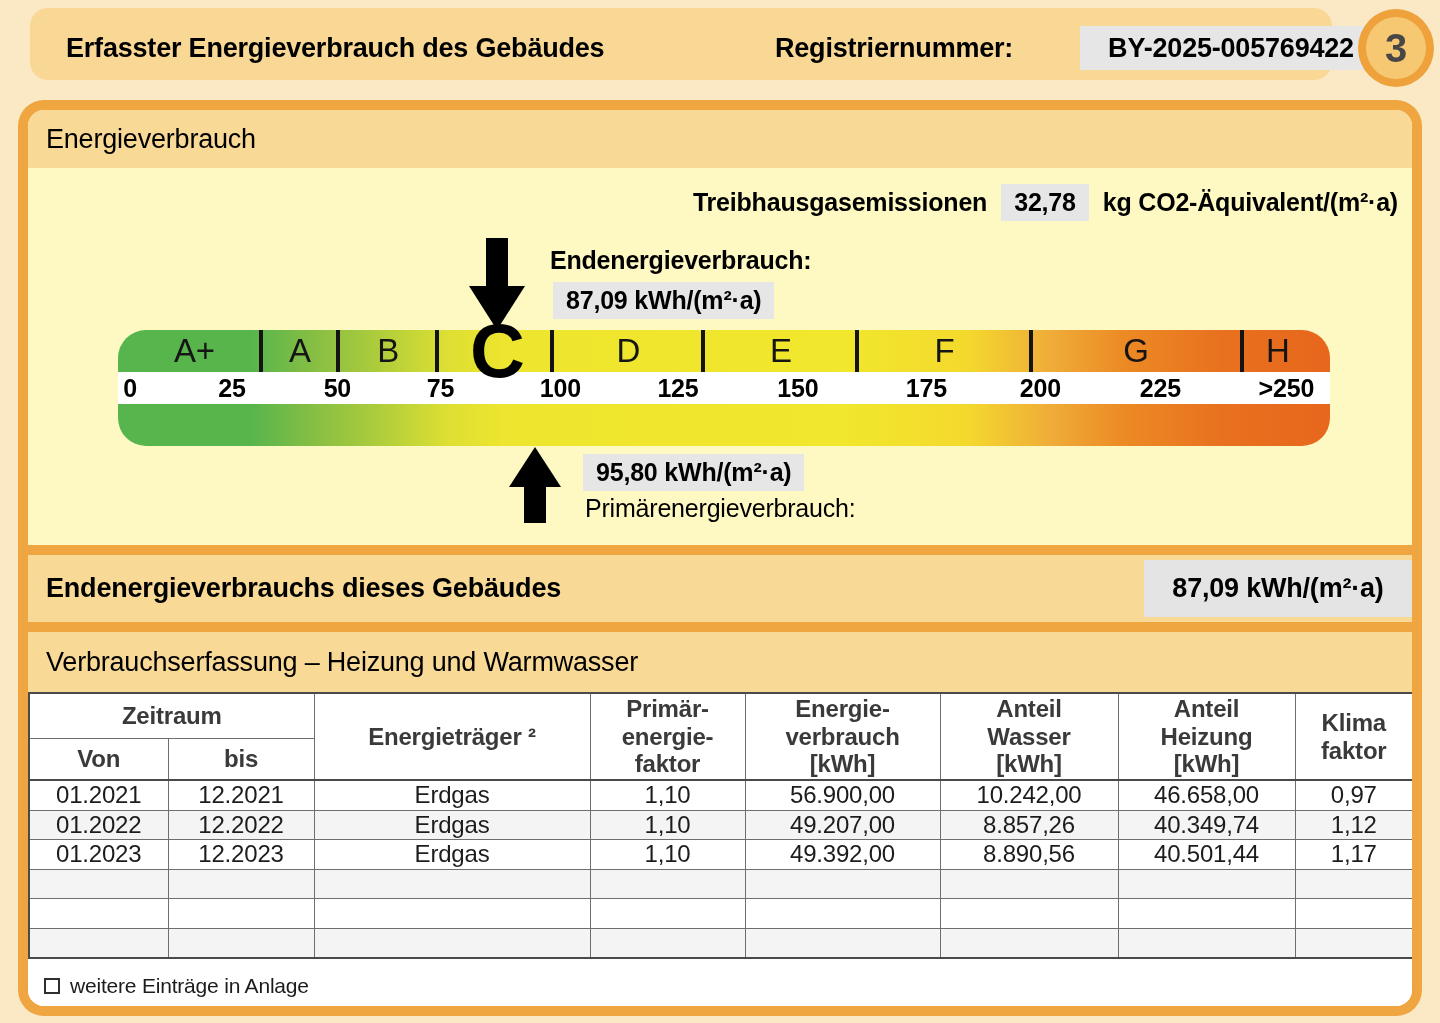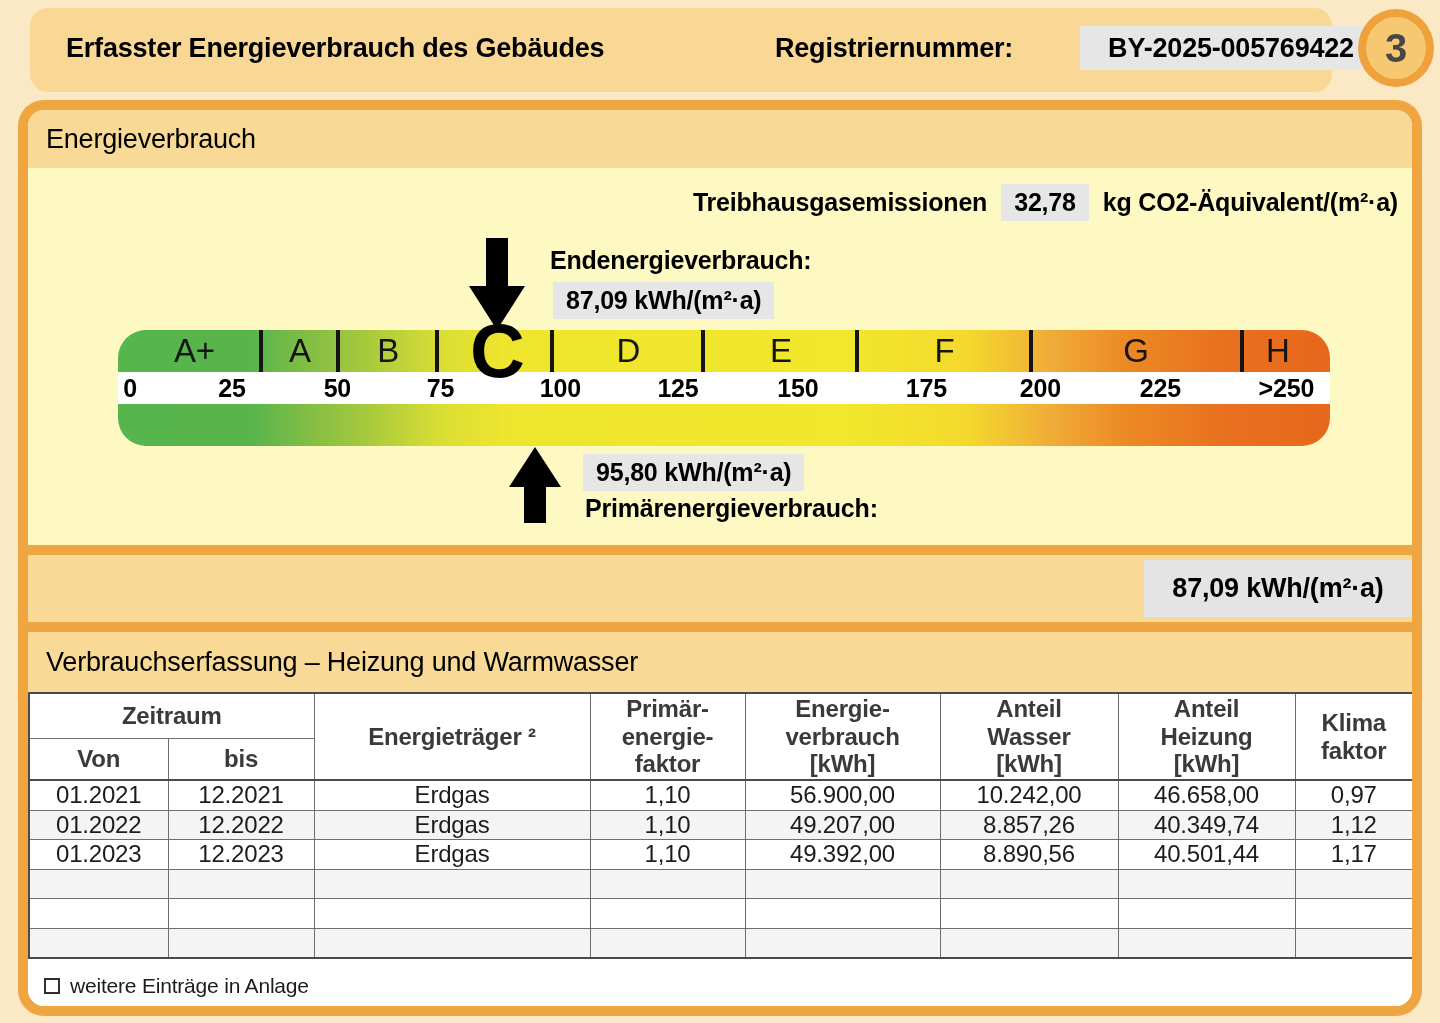--- a/index.html
+++ b/index.html
@@ -6,21 +6,21 @@
   body {
     width:1440px; height:1023px;
     background:#FBE8C5;
     position:relative; overflow:hidden;
     font-family:"Liberation Sans","DejaVu Sans",sans-serif;
     color:#000;
     letter-spacing:-0.2px;
   }
   
   .page-header {
-    position:absolute; left:30px; top:8px; width:1302px; height:84px;
+    position:absolute; left:30px; top:8px; width:1302px; height:72px;
     background:#F8D894; border-radius:18px;
   }
   .ph-title { position:absolute; left:36px; top:0; line-height:80px; font-size:27px; font-weight:700; }
   .ph-reg-label { position:absolute; left:745px; top:0; line-height:80px; font-size:27px; font-weight:700; }
   .ph-reg-box {
     position:absolute; left:1050px; top:18px; width:302px; height:44px;
     background:#E6E6E6; display:flex; align-items:center; justify-content:center;
     font-size:27px; font-weight:700;
   }
   .page-num {
@@ -57,21 +57,21 @@
   .band3 { top:522px; height:60px; }
   .band3 .band-title { line-height:60px; top:0; }
   
   .content1 { position:absolute; left:0; top:58px; width:1384px; height:377px; background:#fef9c3; }
   .ghg-line { position:absolute; top:16px; right:14px; display:flex; align-items:center; gap:14px; }
   .ghg-label, .ghg-unit { font-size:25px; font-weight:700; }
   .graybox { background:#E6E6E6; font-size:25px; font-weight:700; padding:4px 13px; }
   .end-label   { position:absolute; left:522px; top:78px;  font-size:25px; font-weight:700; }
   .end-box     { position:absolute; left:525px; top:114px; }
   .primary-box   { position:absolute; left:555px; top:286px; }
-  .primary-label { position:absolute; left:557px; top:326px; font-size:25px; font-weight:700; }
+  .primary-label { position:absolute; left:557px; top:326px; font-size:25px; font-weight:400; }
   .scale { position:absolute; left:90px; top:162px; width:1212px; height:117px; }
   .scale-bar {
     position:absolute; left:0; width:1212px; height:42px;
     background:linear-gradient(90deg,
       #56B54C 0%, #58B54C 11%, #85BE44 16%, #AACB3C 21%, #DCDF33 27%,
       #EEE52E 32%, #F1E72C 60%, #F4D92D 70%, #EFAC38 77%, #EC8A24 83%,
       #E8711F 91%, #E7671C 100%);
   }
   .scale-bar.top { top:0; border-radius:28px 28px 0 0; }
   .scale-bar.bottom { top:74px; border-radius:0 0 28px 28px; }
@@ -176,20 +176,21 @@
       </div>
 
       <div class="primary-box graybox">95,80 kWh/(m²·a)</div>
       <div class="primary-label">Primärenergieverbrauch:</div>
     </div>
 
     <div class="divider div1"></div>
 
     <div class="band band2">
       <div class="band2-row">
+        <span class="band2-title">Endenergieverbrauchs dieses Gebäudes</span>
       </div>
       <div class="band2-valuebox">87,09 kWh/(m²·a)</div>
     </div>
 
     <div class="divider div2"></div>
 
     <div class="band band3">
       <div class="band-title">Verbrauchserfassung – Heizung und Warmwasser</div>
     </div>
 

